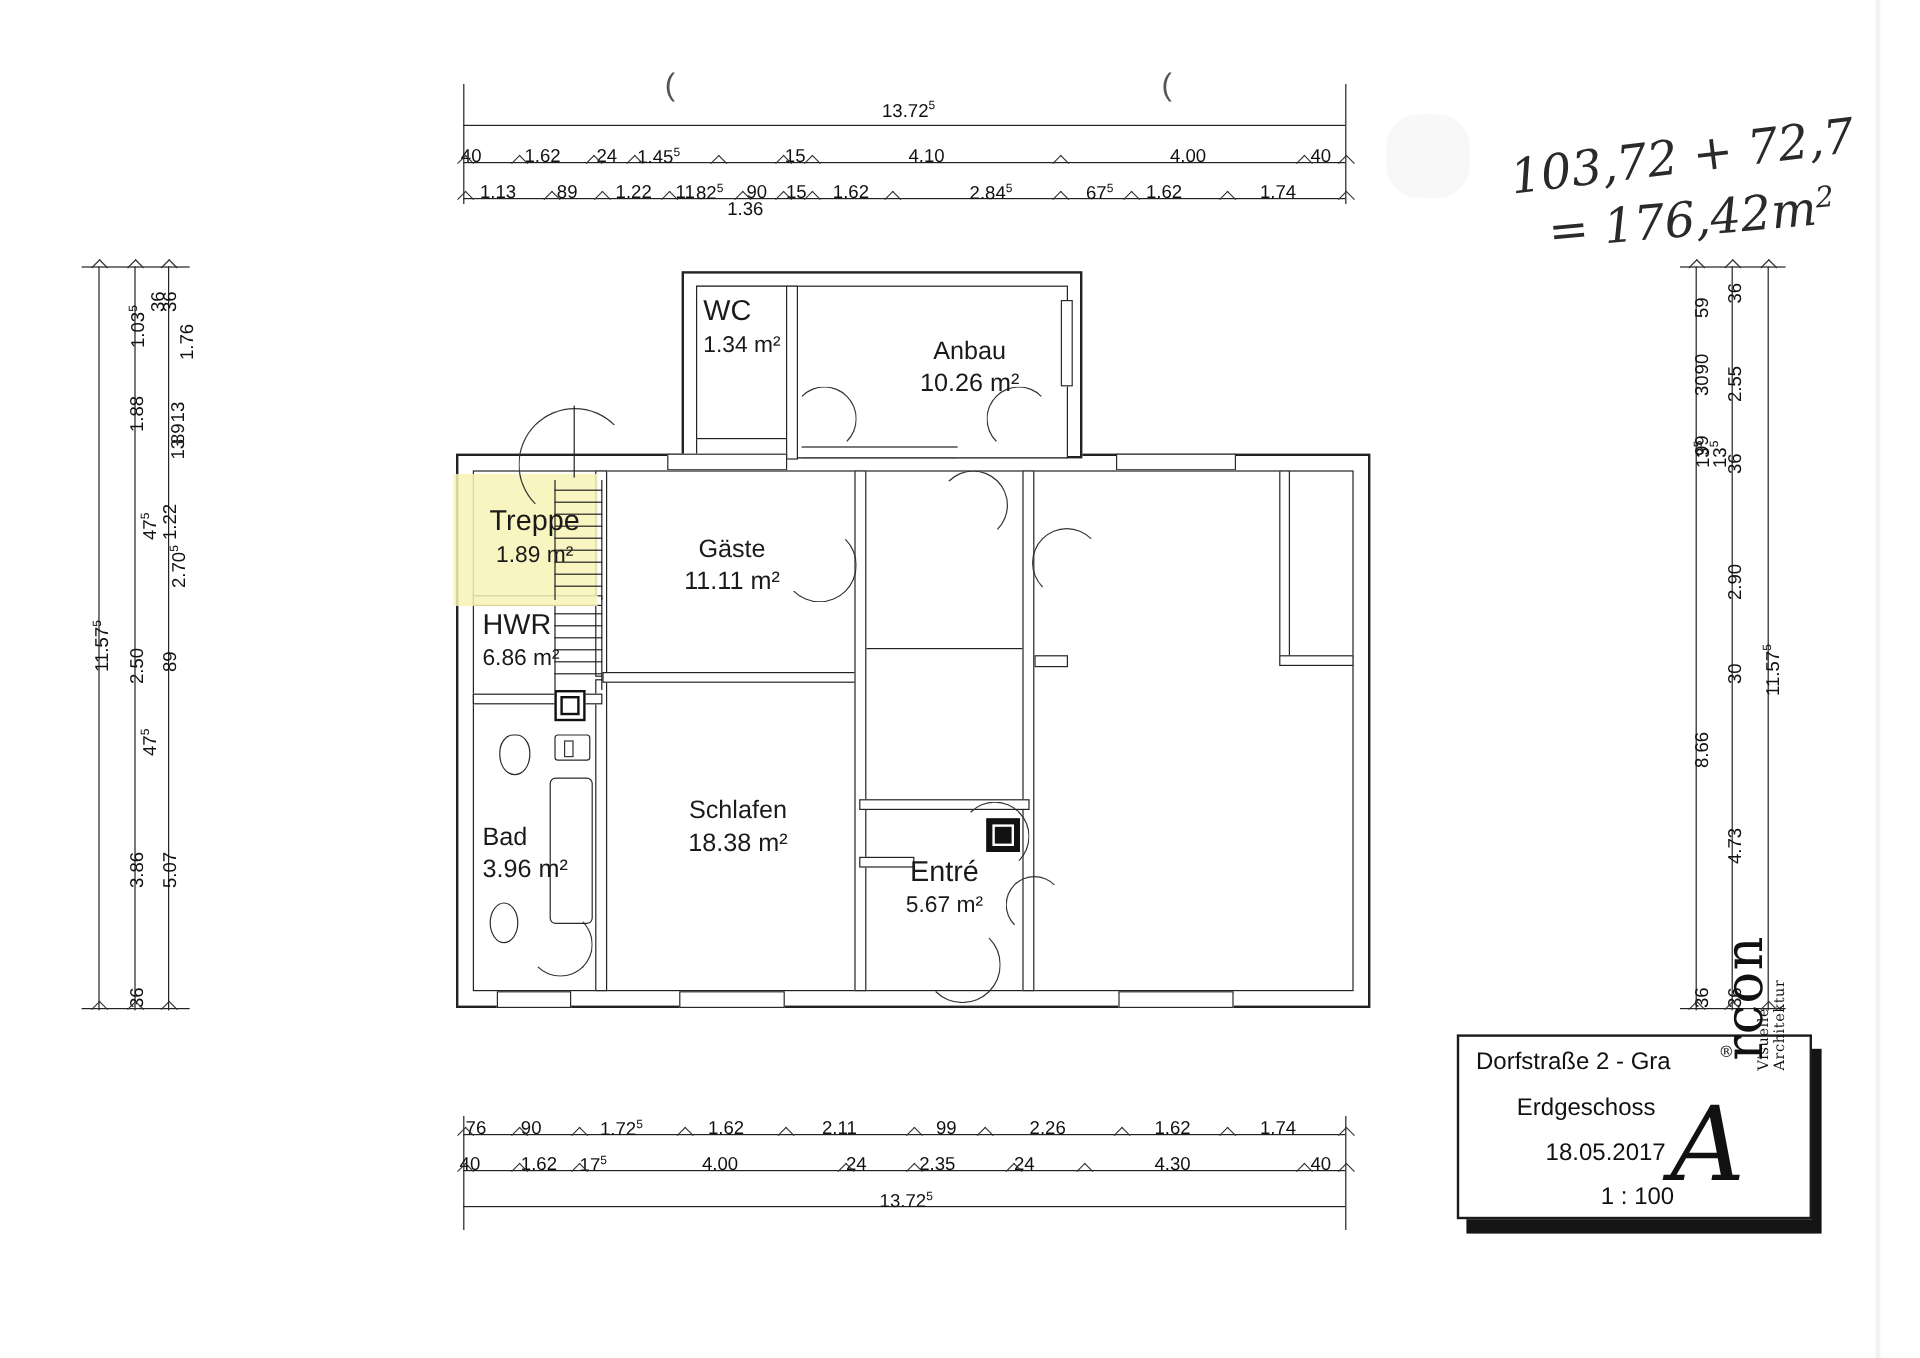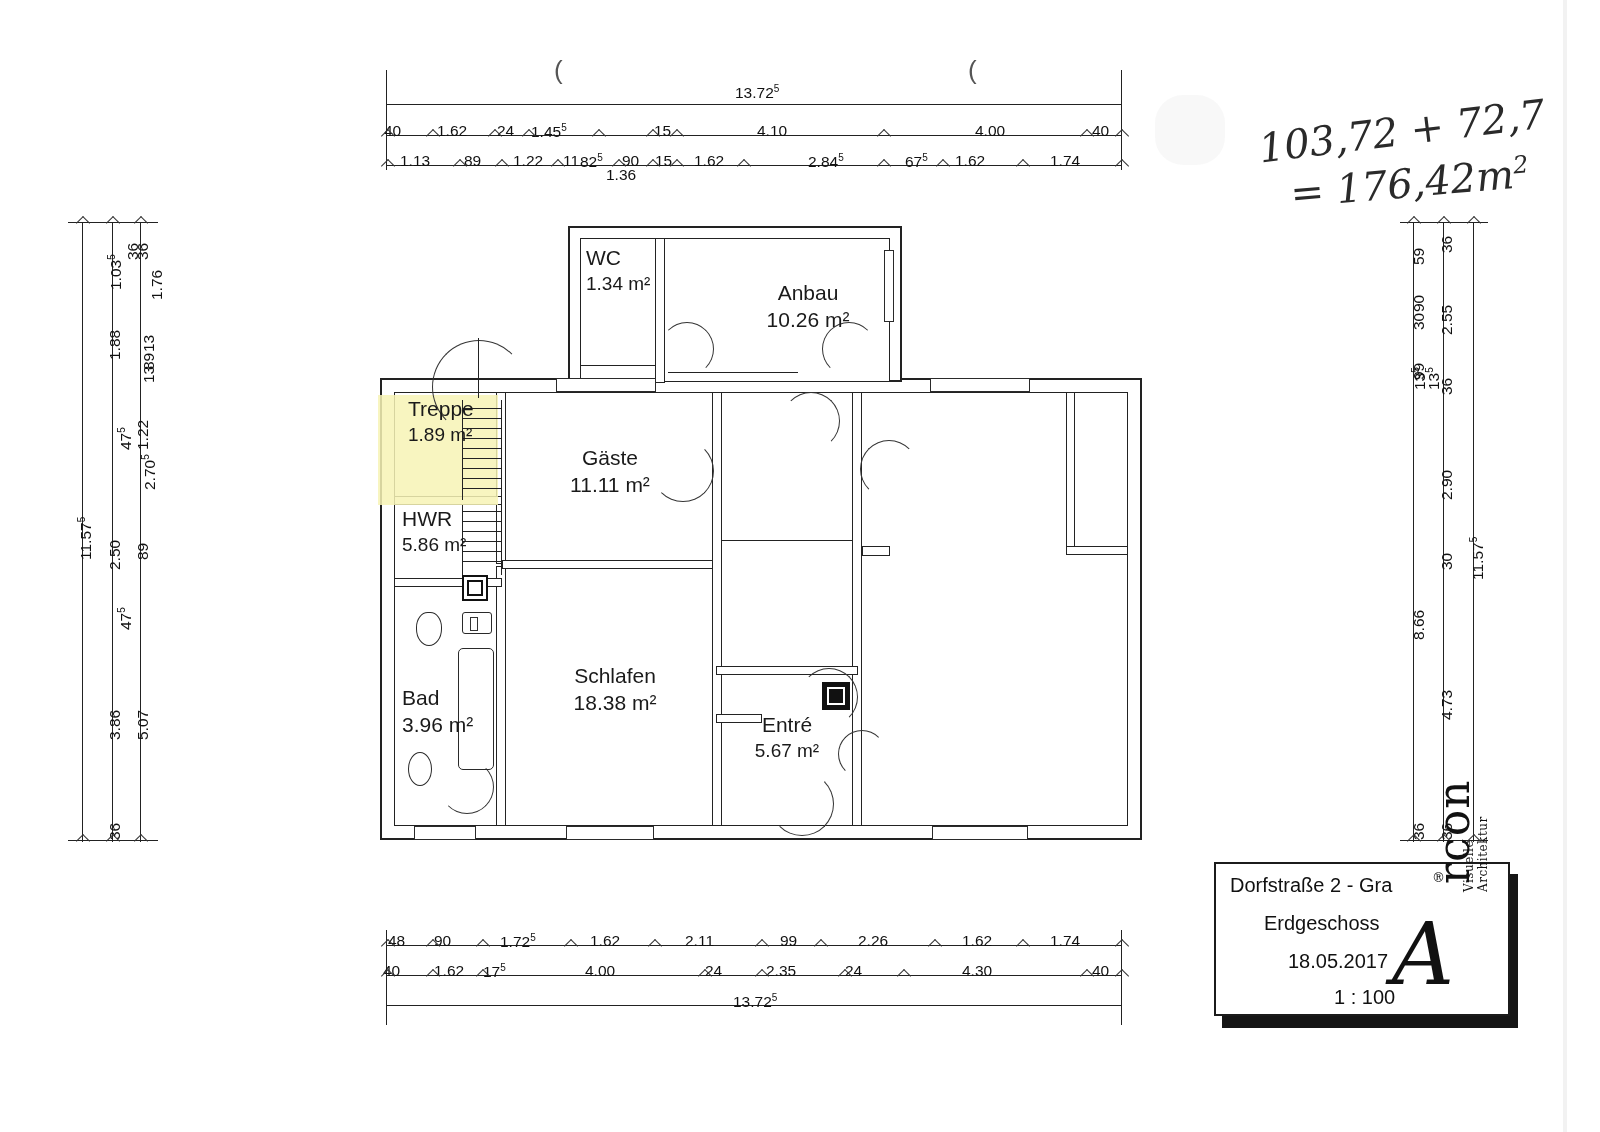--- a/index.html
+++ b/index.html
@@ -49,21 +49,21 @@
 
   
   .room-label {
     position: absolute;
     text-align: center;
     line-height: 1.28;
     white-space: nowrap;
   }
   .room-label .name { font-size: 21px; }
   .room-label .area { font-size: 21px; }
-  .room-label.small .name { font-size: 21px; }
+  .room-label.small .name { font-size: 24px; }
   .room-label.small .area { font-size: 19px; }
   .room-label.big .name { font-size: 22px; }
   .room-label.big .area { font-size: 22px; }
 
   
   .dim {
     position: absolute;
     font-size: 15.5px;
     color: #111;
     white-space: nowrap;
@@ -316,21 +316,21 @@
   <div class="tick" style="left:1439px;top:836px;"></div>
   <div class="tick" style="left:1469px;top:218px;"></div>
   <div class="tick" style="left:1469px;top:836px;"></div>
 
   <div class="hline" style="left:386px;top:945px;width:735px;"></div>
   <div class="hline" style="left:386px;top:975px;width:735px;"></div>
   <div class="hline" style="left:386px;top:1005px;width:735px;"></div>
   <div class="vline" style="left:386px;top:930px;height:95px;"></div>
   <div class="vline" style="left:1121px;top:930px;height:95px;"></div>
 
-  <div class="dim" style="left:388px;top:932px;">48</div>
+  <div class="dim" style="left:388px;top:932px;">76</div>
   <div class="dim" style="left:434px;top:932px;">90</div>
   <div class="dim" style="left:500px;top:932px;">
     <span>1.72</span><sup>5</sup>
   </div>
   <div class="dim" style="left:590px;top:932px;">1.62</div>
   <div class="dim" style="left:685px;top:932px;">2.11</div>
   <div class="dim" style="left:780px;top:932px;">99</div>
   <div class="dim" style="left:858px;top:932px;">2.26</div>
   <div class="dim" style="left:962px;top:932px;">1.62</div>
   <div class="dim" style="left:1050px;top:932px;">1.74</div>
@@ -470,33 +470,33 @@
   <div class="room-label small" style="left:586px;top:245px;text-align:left;">
     <div class="name">WC</div>
     <div class="area">1.34 m²</div>
   </div>
 
   <div class="room-label" style="left:718px;top:280px;width:180px;">
     <div class="name">Anbau</div>
     <div class="area">10.26 m²</div>
   </div>
 
-  <div class="room-label small" style="left:408px;top:396px;text-align:left;">
+  <div class="room-label small" style="left:408px;top:420px;text-align:center;">
     <div class="name">Treppe</div>
     <div class="area">1.89 m²</div>
   </div>
 
   <div class="room-label" style="left:520px;top:445px;width:180px;">
     <div class="name">Gäste</div>
     <div class="area">11.11 m²</div>
   </div>
 
   <div class="room-label small" style="left:402px;top:506px;text-align:left;">
     <div class="name">HWR</div>
-    <div class="area">5.86 m²</div>
+    <div class="area">6.86 m²</div>
   </div>
 
 
 
   <div class="room-label" style="left:402px;top:685px;text-align:left;">
     <div class="name">Bad</div>
     <div class="area">3.96 m²</div>
   </div>
 
   <div class="room-label" style="left:520px;top:663px;width:190px;">

